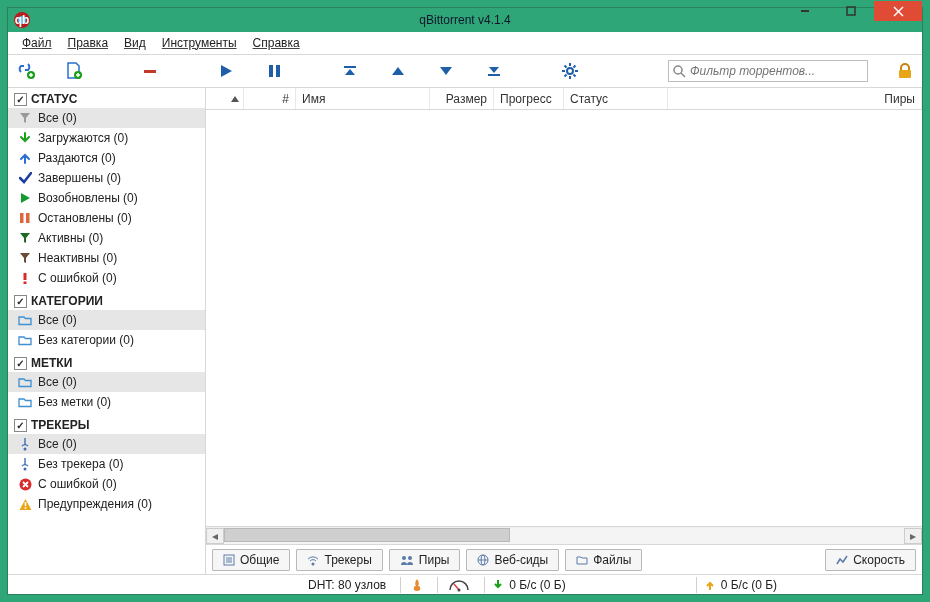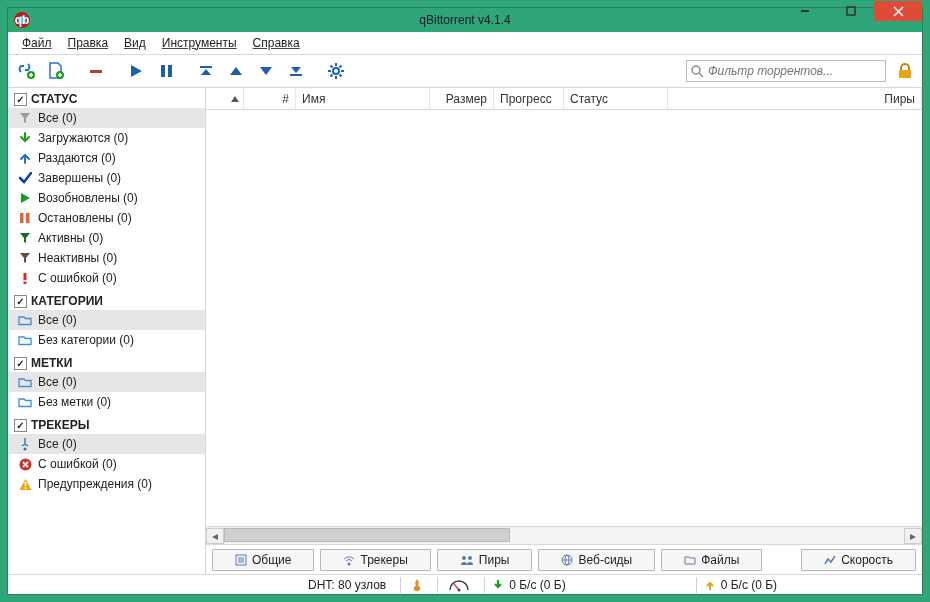--- a/index.html
+++ b/index.html
@@ -7,21 +7,21 @@
 .win { position: absolute; inset: 7px; background: #fff; border: 1px solid #2a7f5c; display: flex; flex-direction: column; }
 .titlebar { height: 24px; background: #2fa678; display: flex; align-items: center; position: relative; }
 .tb-icon { width: 16px; height: 16px; margin-left: 6px; border-radius: 50%; background: #4fb3e8; display:flex;align-items:center;justify-content:center;font-size:12px;color:#fff;font-weight:bold; border:4px solid #b91c1c;}
 .tb-title { position: absolute; left: 0; right: 0; text-align: center; font-size: 12px; color: #0f172a; pointer-events:none;}
 .tb-ctrls { margin-left: auto; display: flex; height: 20px; position: absolute; right:0; top:-7px; }
 .tb-btn { width: 46px; height: 20px; display: flex; align-items: center; justify-content: center; cursor: pointer; font-family: sans-serif; }
 .tb-close { background: #e04b36; color: #fff; width: 48px; height:20px;}
 .menubar { height: 22px; display: flex; align-items: center; padding: 0 6px; gap: 0; border-bottom: 1px solid transparent; background:#fff;}
 .menu-item { padding: 2px 8px; cursor: pointer; }
 .menu-item span { text-decoration: underline; text-decoration-color: #444; }
-.toolbar { height: 34px; border-top: 1px solid #d8d8d8; border-bottom: 1px solid #d8d8d8; display: flex; align-items: center; padding: 0 4px; gap: 2px; background:#fff;}
+.toolbar { height: 34px; border-top: 1px solid #d8d8d8; border-bottom: 1px solid #d8d8d8; display: flex; align-items: center; padding: 0 4px; gap: 20px; background:#fff;}
 .tbtn { width: 28px; height: 28px; display: flex; align-items: center; justify-content: center; cursor: pointer; border-radius:2px;}
 .tspacer { flex: 1; }
 .search { display: flex; align-items: center; border: 1px solid #bcbcbc; height: 22px; width: 200px; padding: 0 4px; gap:4px; background:#fff;}
 .search input { border: none; outline: none; flex: 1; font-size: 12px; font-style: italic; color: #888; }
 .lock { width: 26px; height: 26px; display:flex;align-items:center;justify-content:center;margin-left:4px; cursor:pointer;}
 .body { flex: 1; display: flex; background:#fff; overflow:hidden; }
 .sidebar { width: 198px; border-right: 1px solid #d8d8d8; overflow-y: auto; padding-top:2px;}
 .sb-section { margin-bottom: 4px; }
 .sb-header { display: flex; align-items: center; gap: 4px; font-weight: bold; padding: 2px 6px; cursor: pointer;}
 .sb-chk { width: 13px; height: 13px; border: 1px solid #888; display:flex;align-items:center;justify-content:center;font-size:10px;color:#222;background:#fff;}
@@ -31,21 +31,21 @@
 .main { flex: 1; display: flex; flex-direction: column; }
 .grid-header { height: 22px; border-bottom: 1px solid #d8d8d8; display: flex; align-items: center; background:#fff;}
 .gh-cell { border-right: 1px solid #e8e8e8; height: 100%; display: flex; align-items: center; padding: 0 6px; font-size:12px; color:#333; position:relative;}
 .gh-cell.right { justify-content: flex-end; }
 .grid-body { flex: 1; background:#fff;}
 .hscroll { height: 18px; border-top:1px solid #d8d8d8; display:flex; align-items:center; background:#f0f0f0;}
 .hscroll .arrow { width:18px;height:16px;display:flex;align-items:center;justify-content:center;color:#666;border:1px solid #ccc;background:#f0f0f0;cursor:pointer;}
 .hscroll .track { flex:1; height:16px; background:#f4f4f4; position:relative;}
 .hscroll .thumb { position:absolute; left:0; top:0; height:14px; width:42%; background:#cfcfcf; border:1px solid #b8b8b8;}
 .tabs { height: 30px; border-top: 1px solid #d8d8d8; display: flex; align-items: center; padding: 0 6px; gap: 6px; background:#fff;}
-.tab { border: 1px solid #b8b8b8; background:#f6f6f6; padding: 3px 22px; display:flex;align-items:center;gap:5px;cursor:pointer; border-radius:1px;}
+.tab { border: 1px solid #b8b8b8; background:#f6f6f6; padding: 3px 10px; display:flex;align-items:center;gap:5px;cursor:pointer; border-radius:1px;}
 .tab-right { margin-left:auto;}
 .status { height: 20px; border-top: 1px solid #d8d8d8; display:flex;align-items:center;background:#fff; font-size:12px;}
 .st-block { display:flex;align-items:center;gap:6px;}
 .vsep { width:1px;height:16px;background:#d0d0d0;}
 </style>
 </head>
 <body>
 
 <div class="win">
   <div class="titlebar">
@@ -300,20 +300,30 @@
           </div>
           <div class="sb-item sel">
             <span class="sb-icon">
               <svg width="12" height="14">
                 <circle cx="6" cy="12" r="1.5" fill="#3f6fb1"></circle>
                 <path d="M3 9 a4 4 0 0 1 6 0" fill="none" stroke="#3f6fb1" stroke-width="1.3"></path>
                 <rect x="5.3" y="1" width="1.4" height="7" fill="#3f6fb1"></rect>
               </svg>
             </span>
             <span>Все (0)</span>
+          </div>
+          <div class="sb-item">
+            <span class="sb-icon">
+              <svg width="12" height="14">
+                <circle cx="6" cy="12" r="1.5" fill="#3f6fb1"></circle>
+                <path d="M3 9 a4 4 0 0 1 6 0" fill="none" stroke="#3f6fb1" stroke-width="1.3"></path>
+                <rect x="5.3" y="1" width="1.4" height="7" fill="#3f6fb1"></rect>
+              </svg>
+            </span>
+            <span>Без трекера (0)</span>
           </div>
           <div class="sb-item">
             <span class="sb-icon">
               <svg width="13" height="13">
                 <circle cx="6.5" cy="6.5" r="6" fill="#d92b2b"></circle>
                 <path d="M4 4 l5 5 M9 4 l-5 5" stroke="#fff" stroke-width="1.8"></path>
               </svg>
             </span>
             <span>С ошибкой (0)</span>
           </div>

